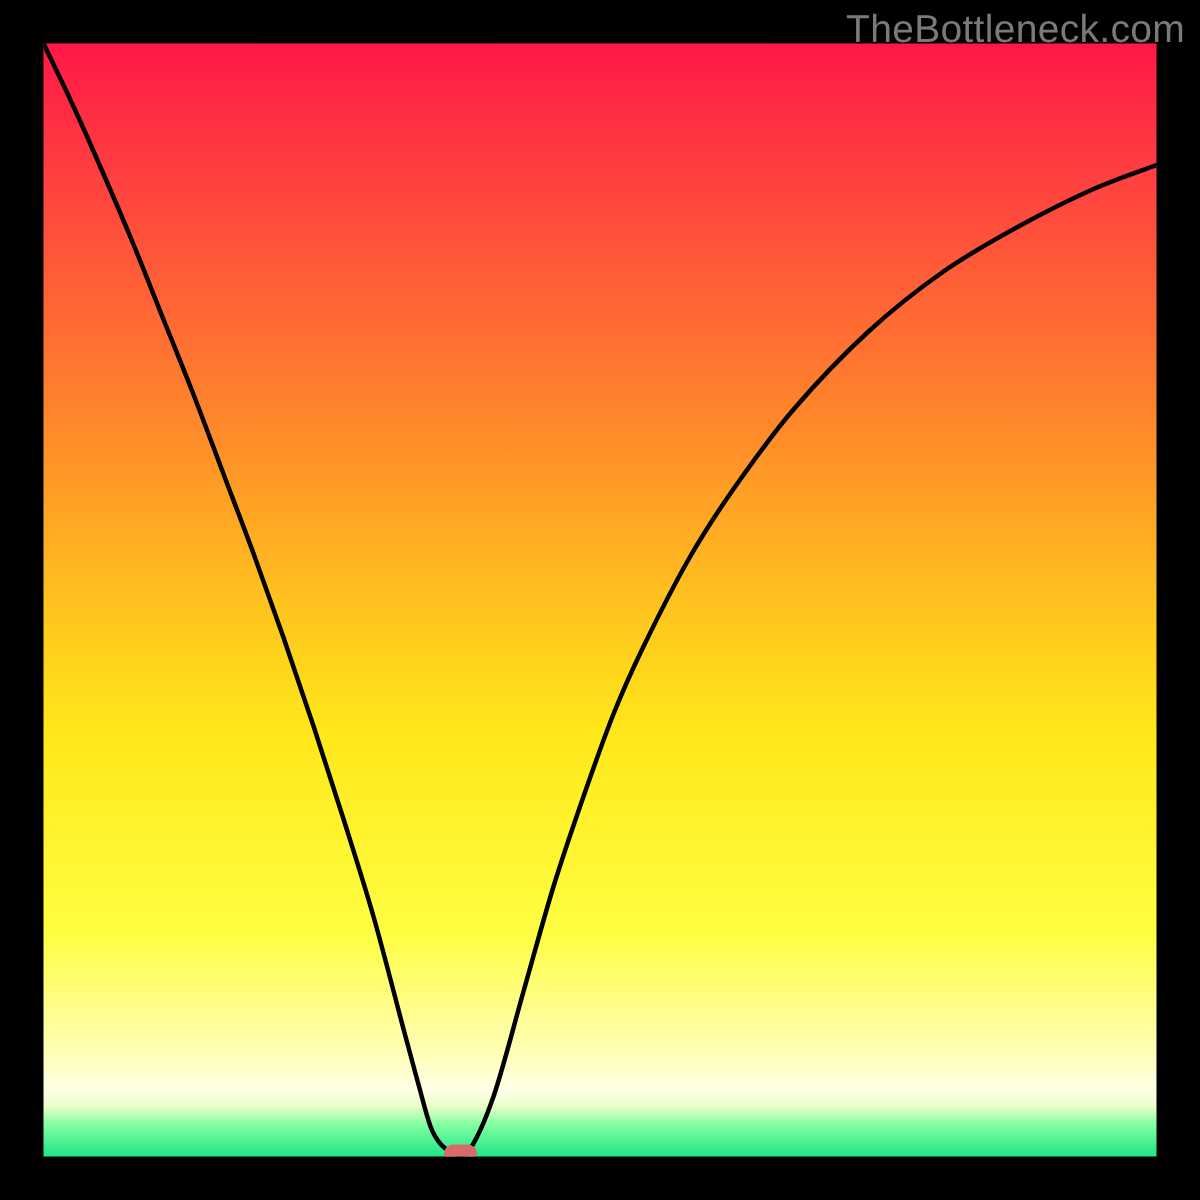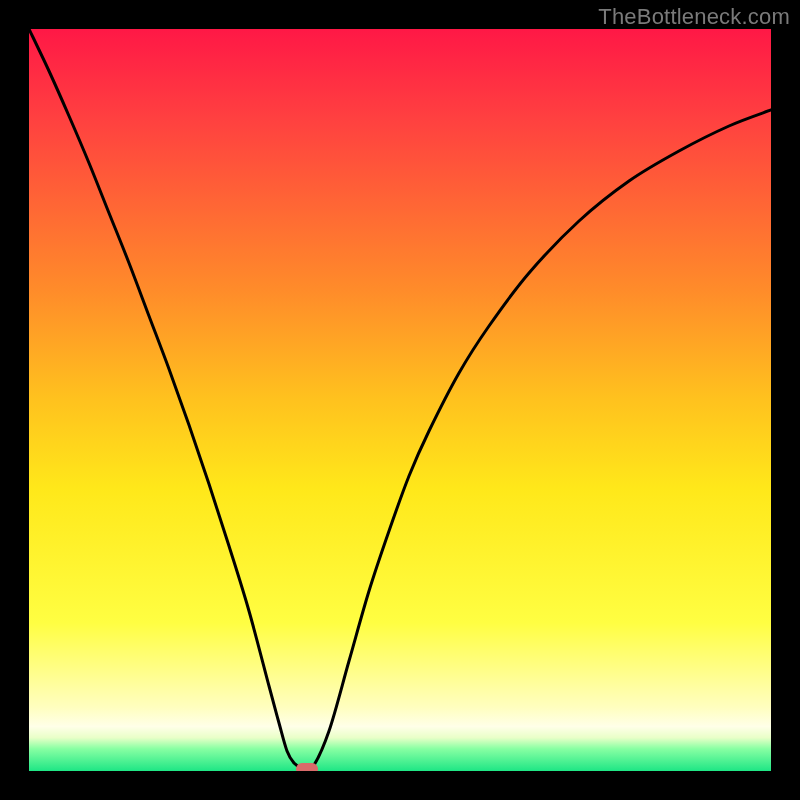--- a/index.html
+++ b/index.html
@@ -39,21 +39,21 @@
       #e9ffc8 95.5%,
       #88ffa3 97%,
       #1ee685 100%
     );
   }
   .watermark {
     position: absolute;
     top: 4px;
     right: 10px;
     color: #7a7a7a;
-    font-size: 22px;
+    font-size: 26px;
     font-weight: 500;
     letter-spacing: 0.2px;
     pointer-events: none;
     font-family: Arial, Helvetica, sans-serif;
   }
   .marker {
     position: absolute;
     width: 22px;
     height: 12px;
     border-radius: 6px;

